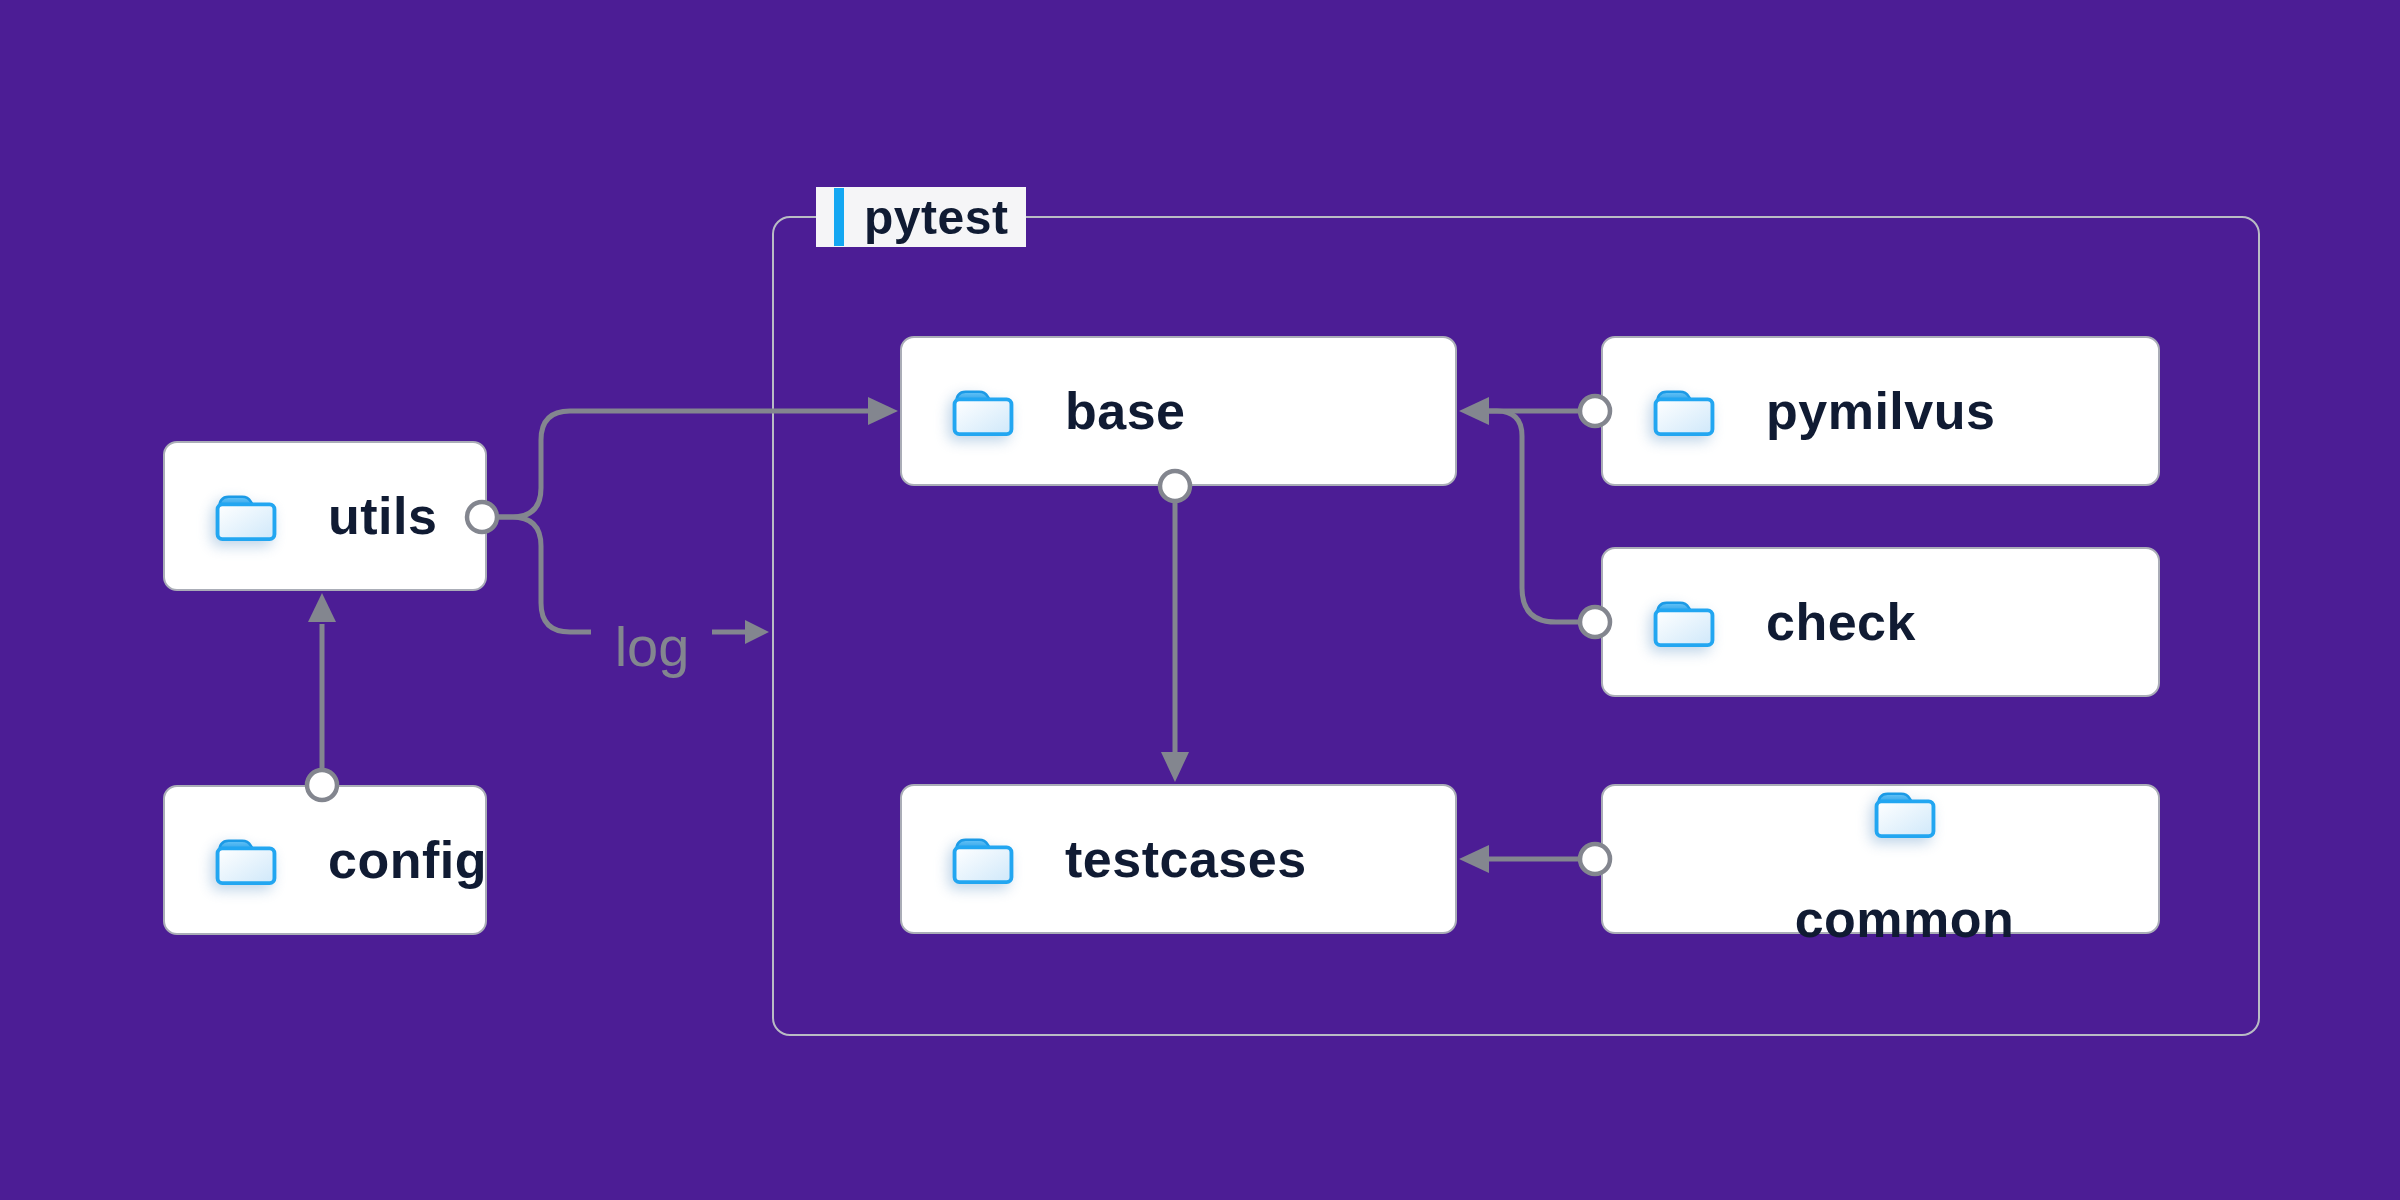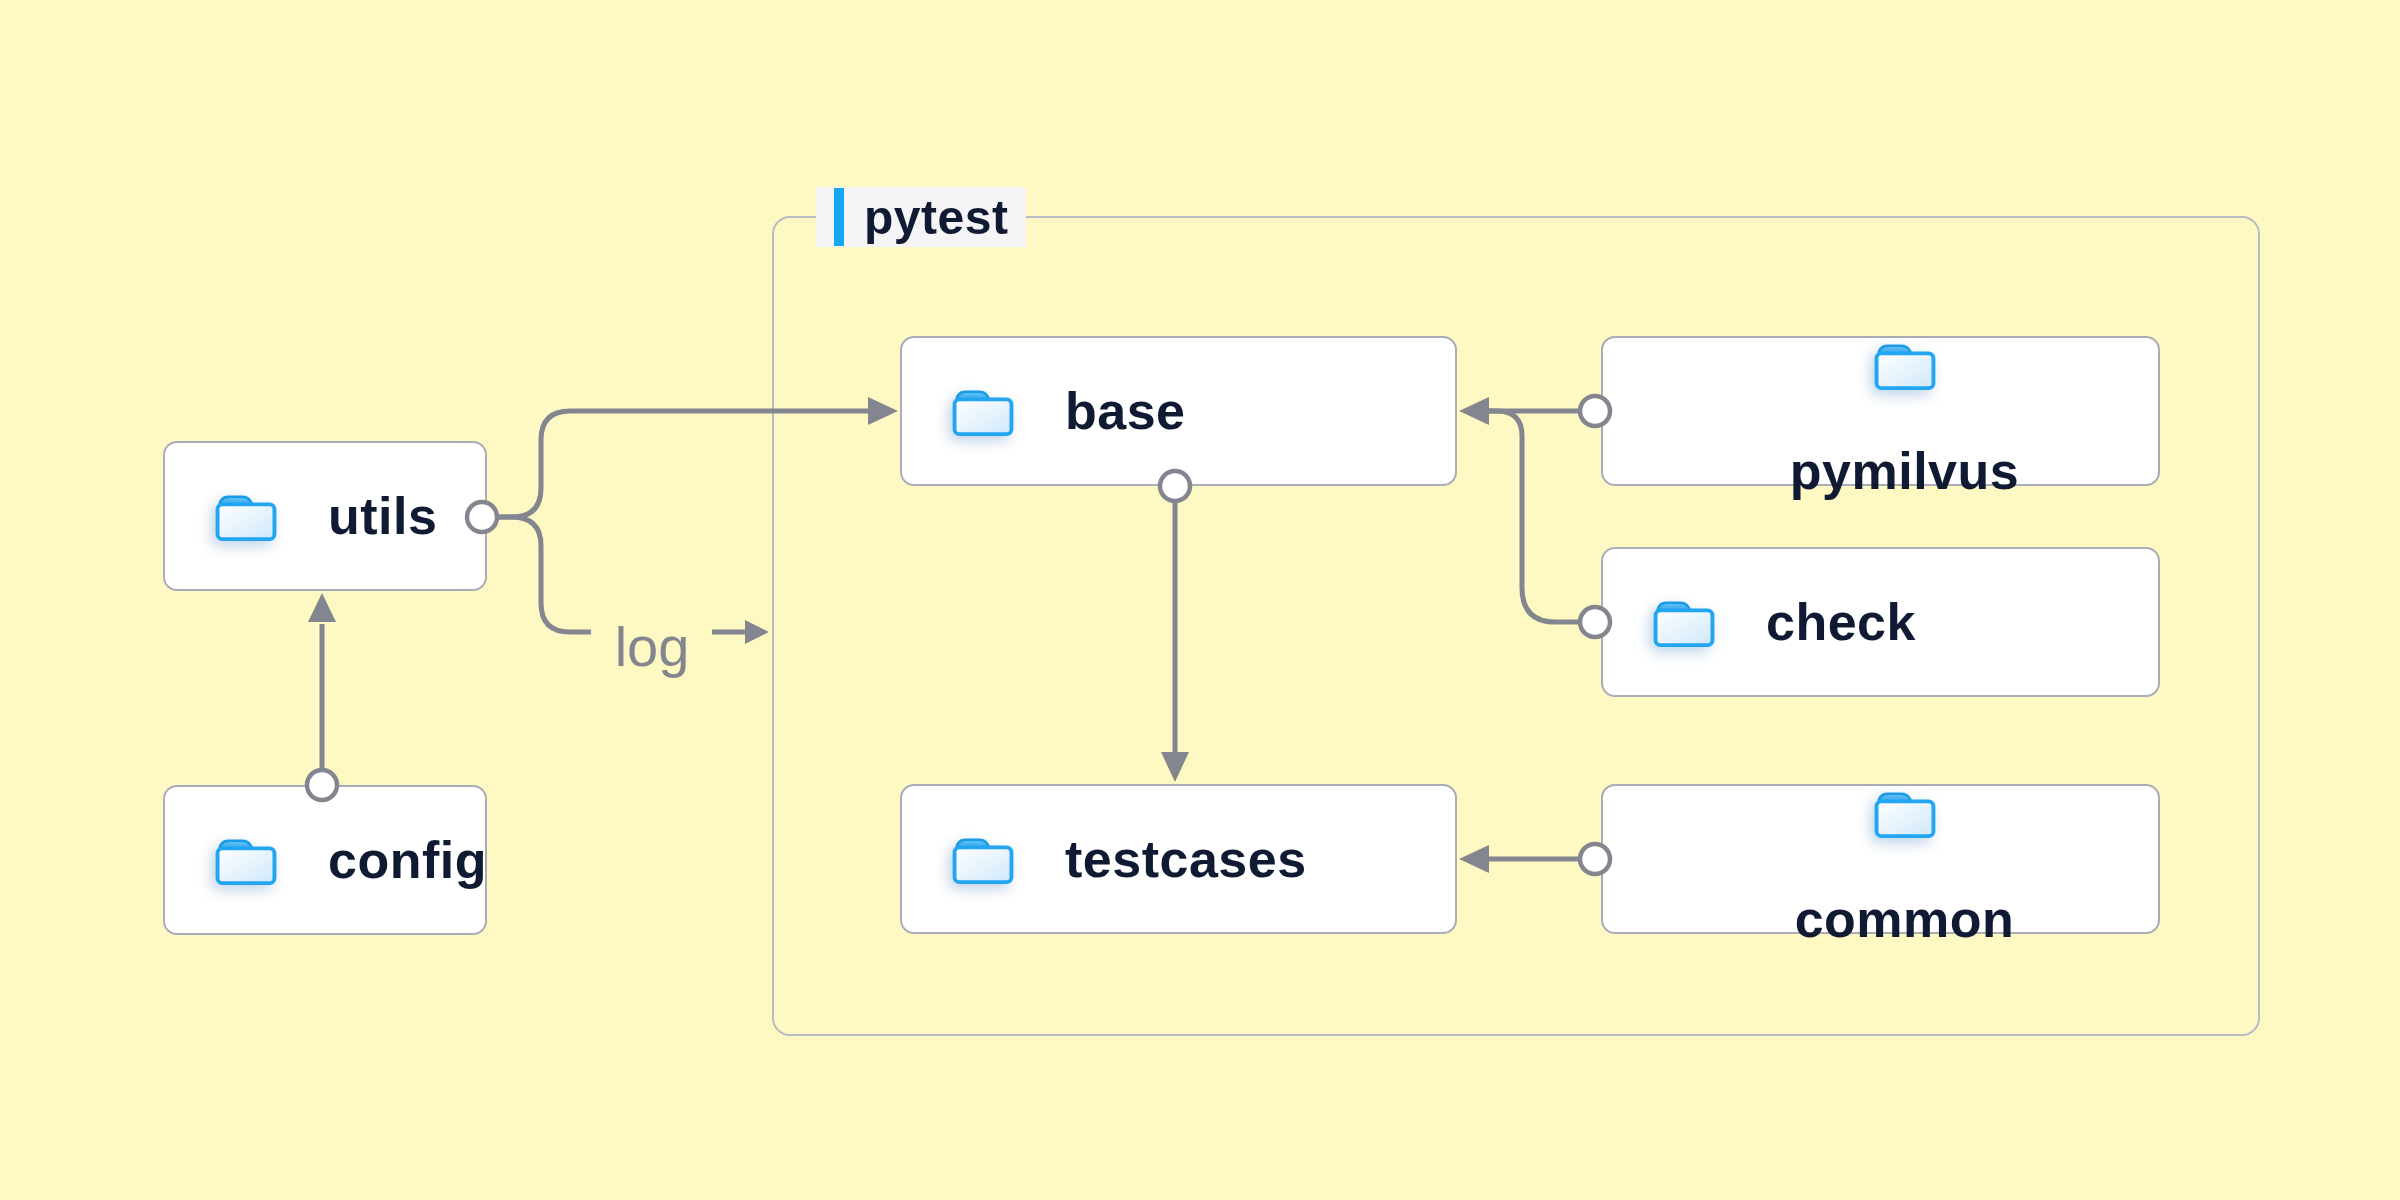--- a/index.html
+++ b/index.html
@@ -5,21 +5,21 @@
   html, body {
     margin: 0;
     padding: 0;
     background: #f5f5f7;
     font-family: "Liberation Sans", sans-serif;
   }
   #canvas {
     position: relative;
     width: 2400px;
     height: 1200px;
-    background: #fef9c3;
+    background: #4c1d95;
     overflow: hidden;
   }
 
   
   .group-container {
     position: absolute;
     left: 772px;
     top: 216px;
     width: 1488px;
     height: 820px;
@@ -70,21 +70,21 @@
     white-space: nowrap;
   }
   .node .folder-svg {
     filter: drop-shadow(-4px 5px 7px rgba(110, 160, 205, 0.45));
     flex: 0 0 auto;
   }
 
   .node-utils     { left: 163px;  top: 441px; width: 324px; height: 150px; }
   .node-config    { left: 163px;  top: 785px; width: 324px; height: 150px; }
   .node-base      { left: 900px;  top: 336px; width: 557px; height: 150px; }
-  .node-pymilvus  { left: 1601px; top: 336px; width: 559px; height: 150px; flex-direction: column; }
+  .node-pymilvus  { left: 1601px; top: 336px; width: 559px; height: 150px; }
   .node-check     { left: 1601px; top: 547px; width: 559px; height: 150px; }
   .node-testcases { left: 900px;  top: 784px; width: 557px; height: 150px; }
   .node-common    { left: 1601px; top: 784px; width: 559px; height: 150px; flex-direction: column; }
 
   
   .edges-overlay {
     position: absolute;
     left: 0;
     top: 0;
     width: 2400px;

